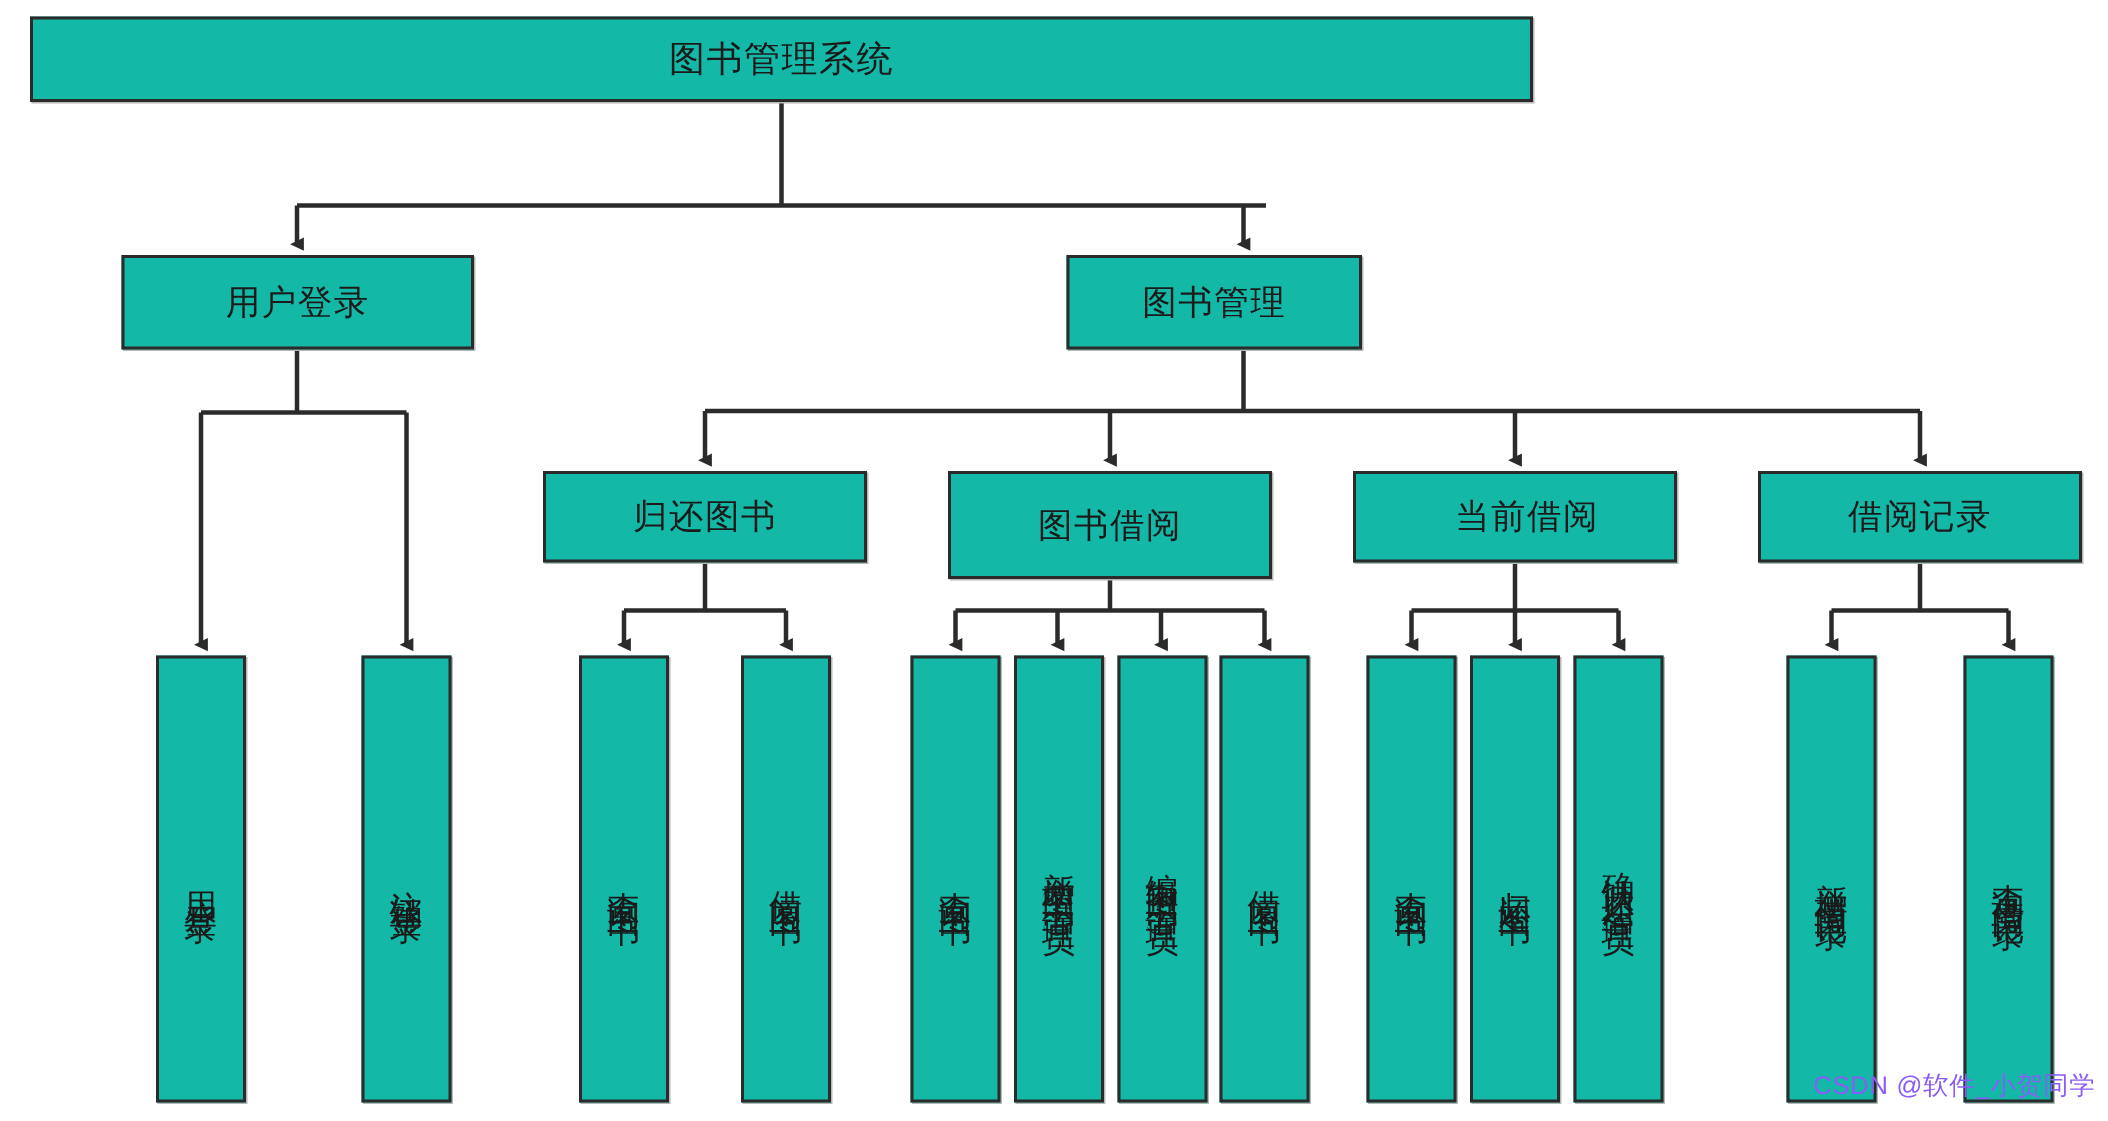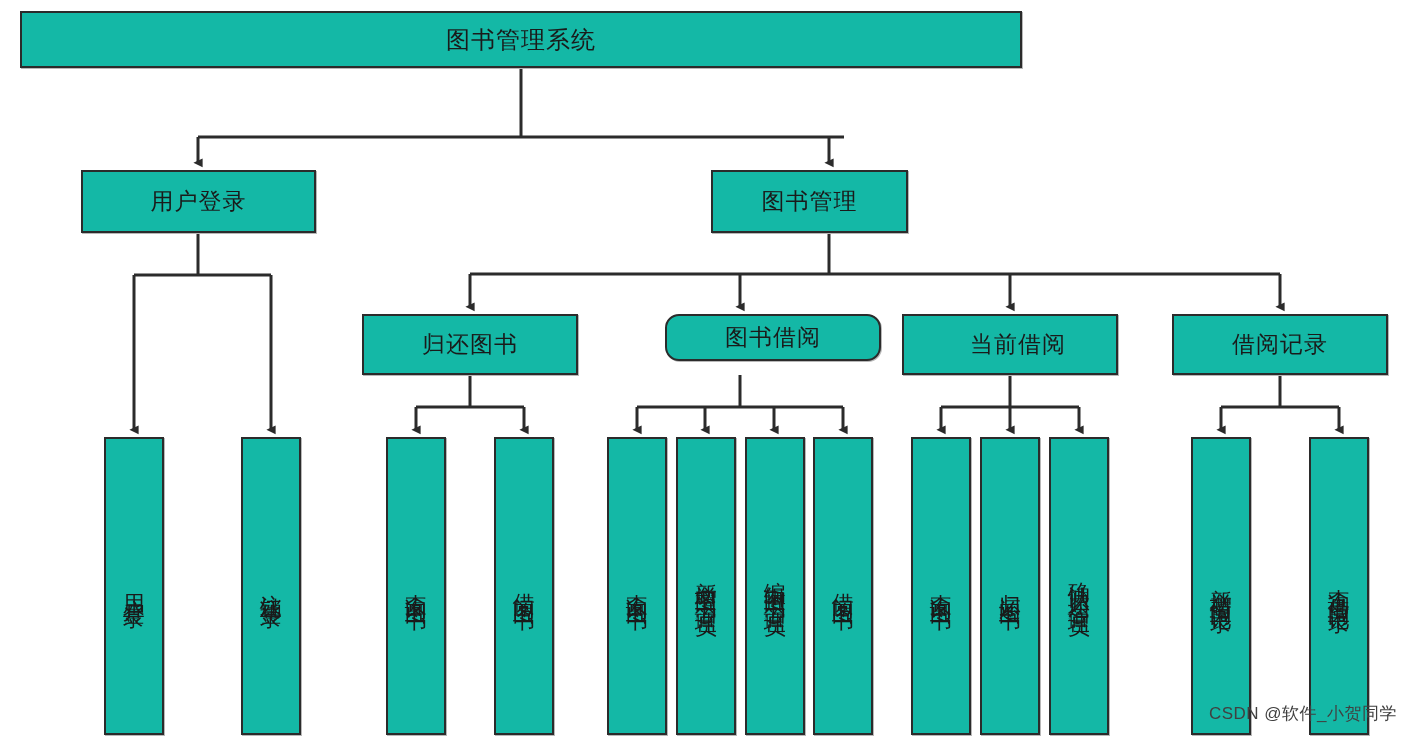--- a/index.html
+++ b/index.html
@@ -8,21 +8,21 @@
   #stage{position:relative;width:1405px;height:747px;background:#ffffff;}
   #wires{position:absolute;left:0;top:0;width:1405px;height:747px;}
   .node{position:absolute;box-sizing:border-box;background:#14b8a6;
         border:2.5px solid #2b2b2b;display:flex;align-items:center;
         justify-content:center;box-shadow:1px 1px 0 #b8b8b8;}
   .node .lbl{font-size:23px;line-height:1.15;letter-spacing:1px;white-space:nowrap;}
   .node.vert{padding:6px 0;}
   .node.vert .lbl{writing-mode:vertical-rl;text-orientation:upright;
         font-size:22px;letter-spacing:5px;white-space:nowrap;}
   .node.root .lbl{font-size:24px;}
-  .watermark{position:absolute;right:8px;bottom:22px;font-size:17px;color:#404040;
+  .watermark{position:absolute;right:8px;bottom:12px;font-size:17px;color:#8b5cf6;
         letter-spacing:.5px;white-space:nowrap;}
 </style>
 </head>
 <body>
 
 <div id="stage">
 
   <svg id="wires" viewBox="0 0 1405 747" preserveAspectRatio="none">
     <defs>
       <marker id="ah" markerWidth="10" markerHeight="10" refX="5.2" refY="5" orient="auto" markerUnits="userSpaceOnUse">
@@ -80,21 +80,21 @@
   <div class="node" style="left:81px;top:170px;width:235px;height:63px;">
     <span class="lbl">用户登录</span>
   </div>
   <div class="node" style="left:711px;top:170px;width:197px;height:63px;">
     <span class="lbl">图书管理</span>
   </div>
 
   <div class="node" style="left:362px;top:314px;width:216px;height:61px;">
     <span class="lbl">归还图书</span>
   </div>
-  <div class="node" style="left:665px;top:314px;width:216px;height:47px;border-radius:14px;">
+  <div class="node" style="left:632px;top:314px;width:216px;height:72px;">
     <span class="lbl">图书借阅</span>
   </div>
   <div class="node" style="left:902px;top:314px;width:216px;height:61px;padding-left:16px;">
     <span class="lbl">当前借阅</span>
   </div>
   <div class="node" style="left:1172px;top:314px;width:216px;height:61px;">
     <span class="lbl">借阅记录</span>
   </div>
 
   <div class="node vert" style="left:104px;top:437px;width:60px;height:298px;">

